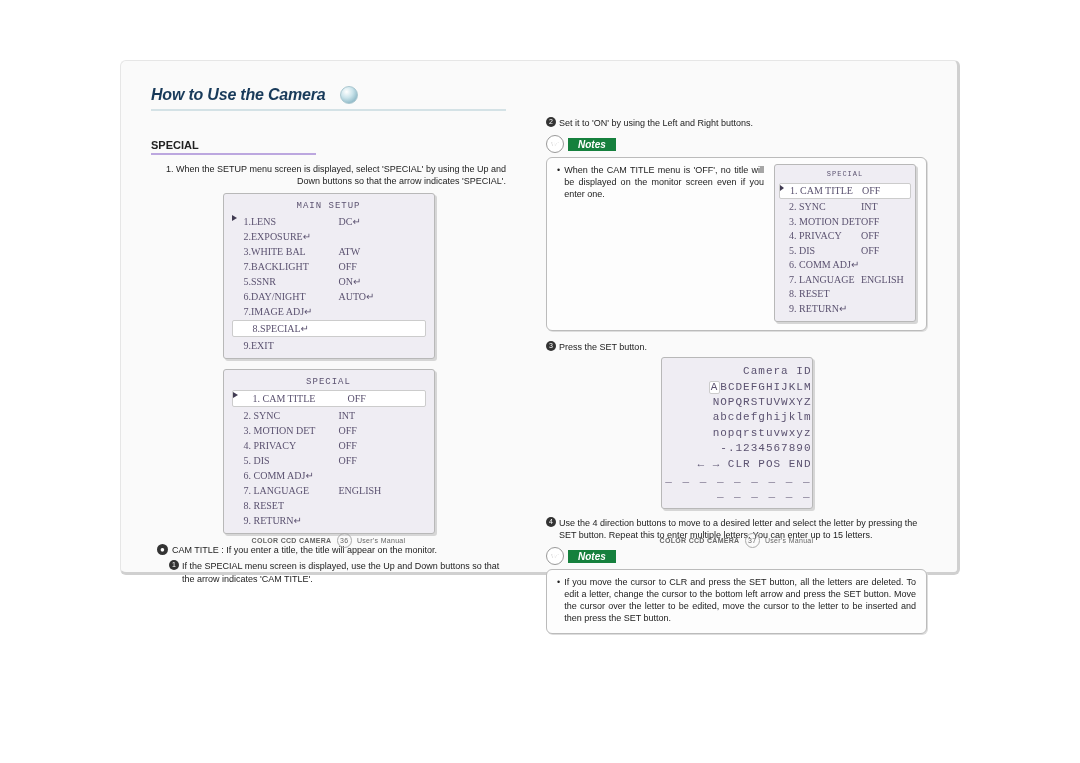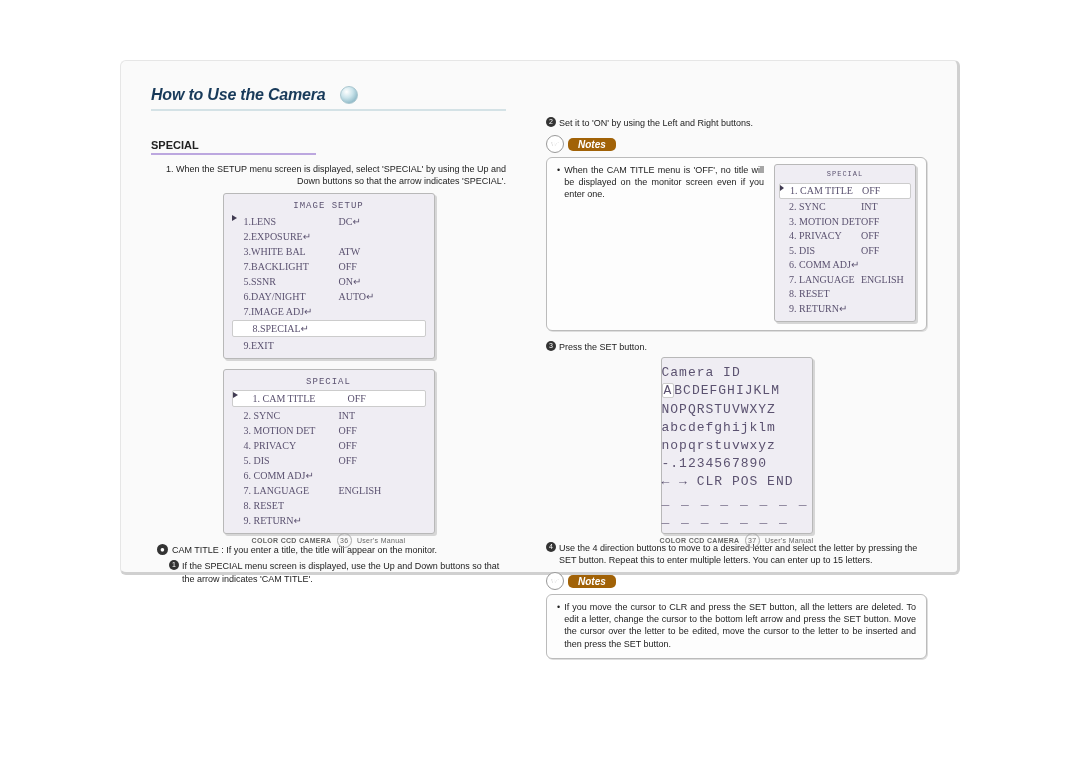--- a/index.html
+++ b/index.html
@@ -185,27 +185,27 @@
   .notes-hand {
     width: 16px; height: 16px; border-radius: 50%;
     border: 1px solid #999;
     background: #fff;
     margin-right: 4px;
     display:flex; align-items:center; justify-content:center;
     font-size: 9px;
     color: #666;
   }
   .notes-pill {
-    background: #a16207;
+    background: #15803d;
     color: #fff;
     font-style: italic;
     font-weight: bold;
     font-size: 10px;
     padding: 1px 10px;
-    border-radius: 5px;
+    border-radius: 0;
   }
   .note-box {
     border: 1px solid #bbb;
     border-radius: 6px;
     box-shadow: 1px 1px 0 #ddd;
     background: #fdfdfd;
     padding: 6px 10px 8px 10px;
     font-size: 9px;
     line-height: 1.35;
     display: flex;
@@ -215,23 +215,23 @@
   }
   .cam-id-box {
     width: 150px;
     margin: 4px auto 8px auto;
     border: 1px solid #b8b8b8;
     border-radius: 3px;
     box-shadow: 2px 2px 0 #d6d6d6;
     background: #efedf3;
     padding: 6px 0 5px 0;
     font-family: "Courier New", monospace;
-    font-size: 13px;
+    font-size: 11px;
     color: #5b5270;
-    text-align: left;
+    text-align: right;
     letter-spacing: 1px;
     line-height: 1.4;
   }
   .cam-id-box .sel {
     display: inline-block;
     background: #fff;
     border: 1px solid #ccc;
     border-radius: 2px;
     padding: 0 1px;
     line-height: 1;
@@ -270,21 +270,21 @@
         <span class="title-line-rest"></span>
       </div>
 
       <div class="section-heading">SPECIAL</div>
 
       <div class="num-list body-text">
         1. <span>When the SETUP menu screen is displayed, select 'SPECIAL' by using the Up and Down buttons so that the arrow indicates 'SPECIAL'.</span>
       </div>
 
       <div class="osd-box">
-        <div class="osd-title">IMAGE SETUP</div>
+        <div class="osd-title">MAIN SETUP</div>
         <div id="main-setup-rows">
             <div class="osd-row">
               <span class="ptr"></span>
               <span class="k">1.LENS</span>
               <span class="v">DC↵</span>
             </div>
             <div class="osd-row">
               <span class="k">2.EXPOSURE↵</span>
               <span class="v"></span>
             </div>

